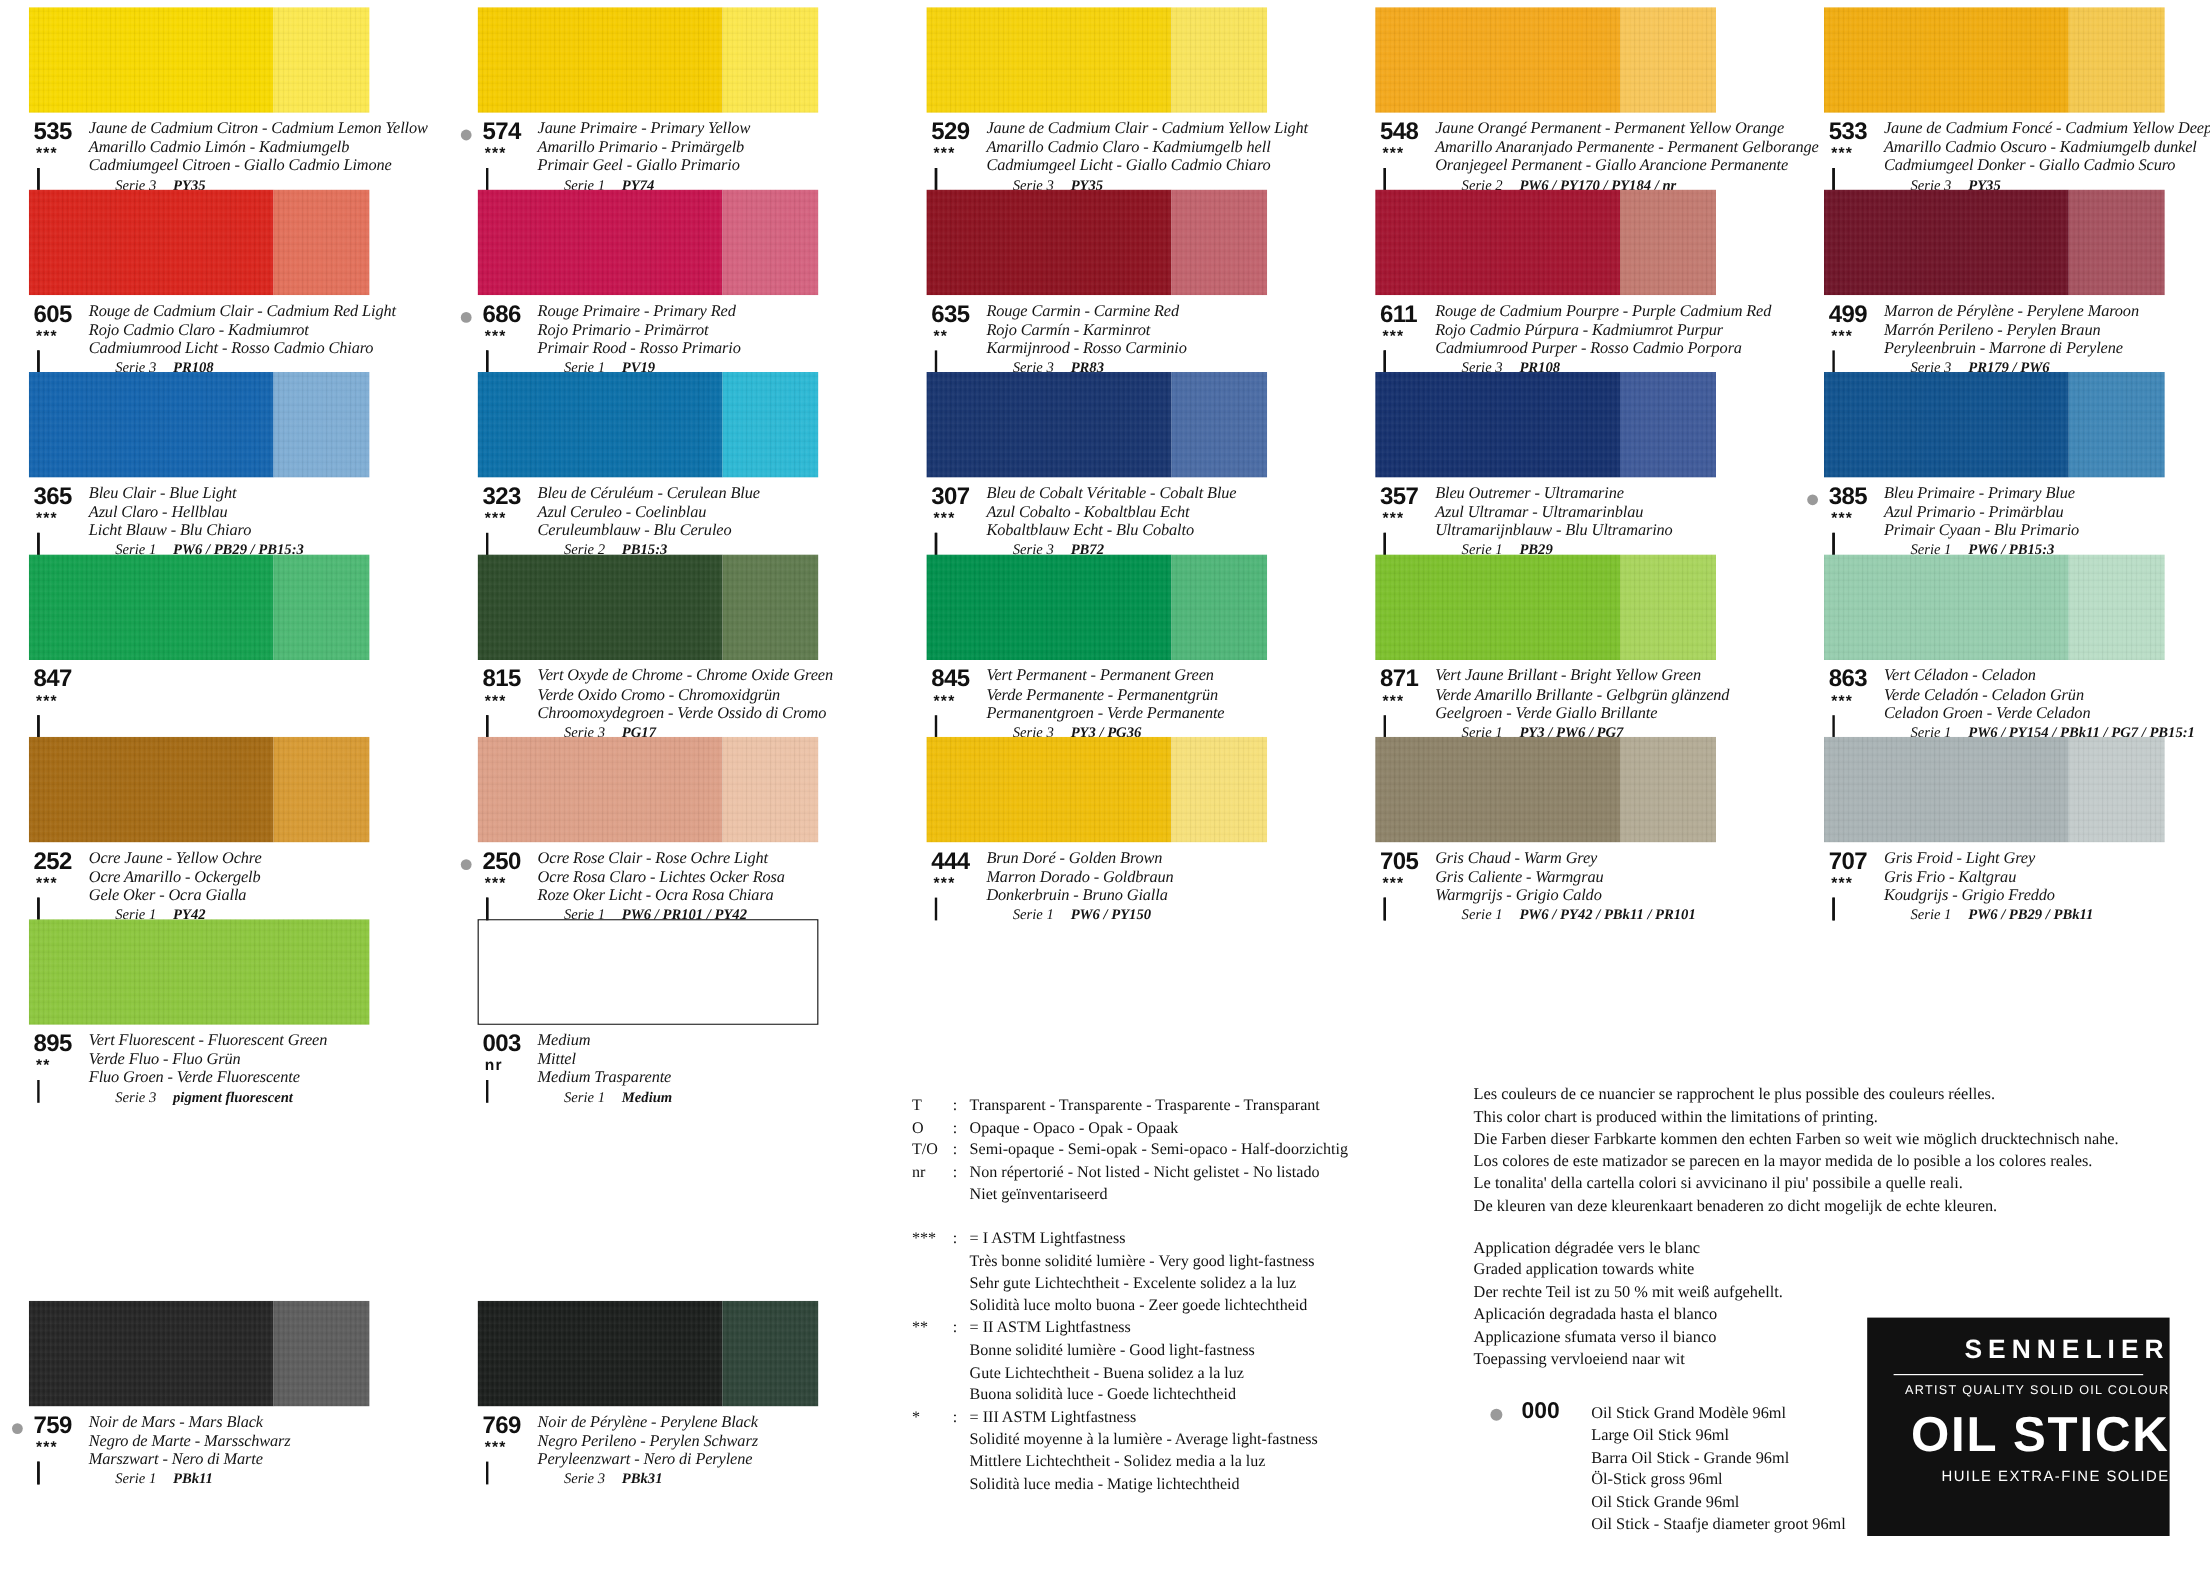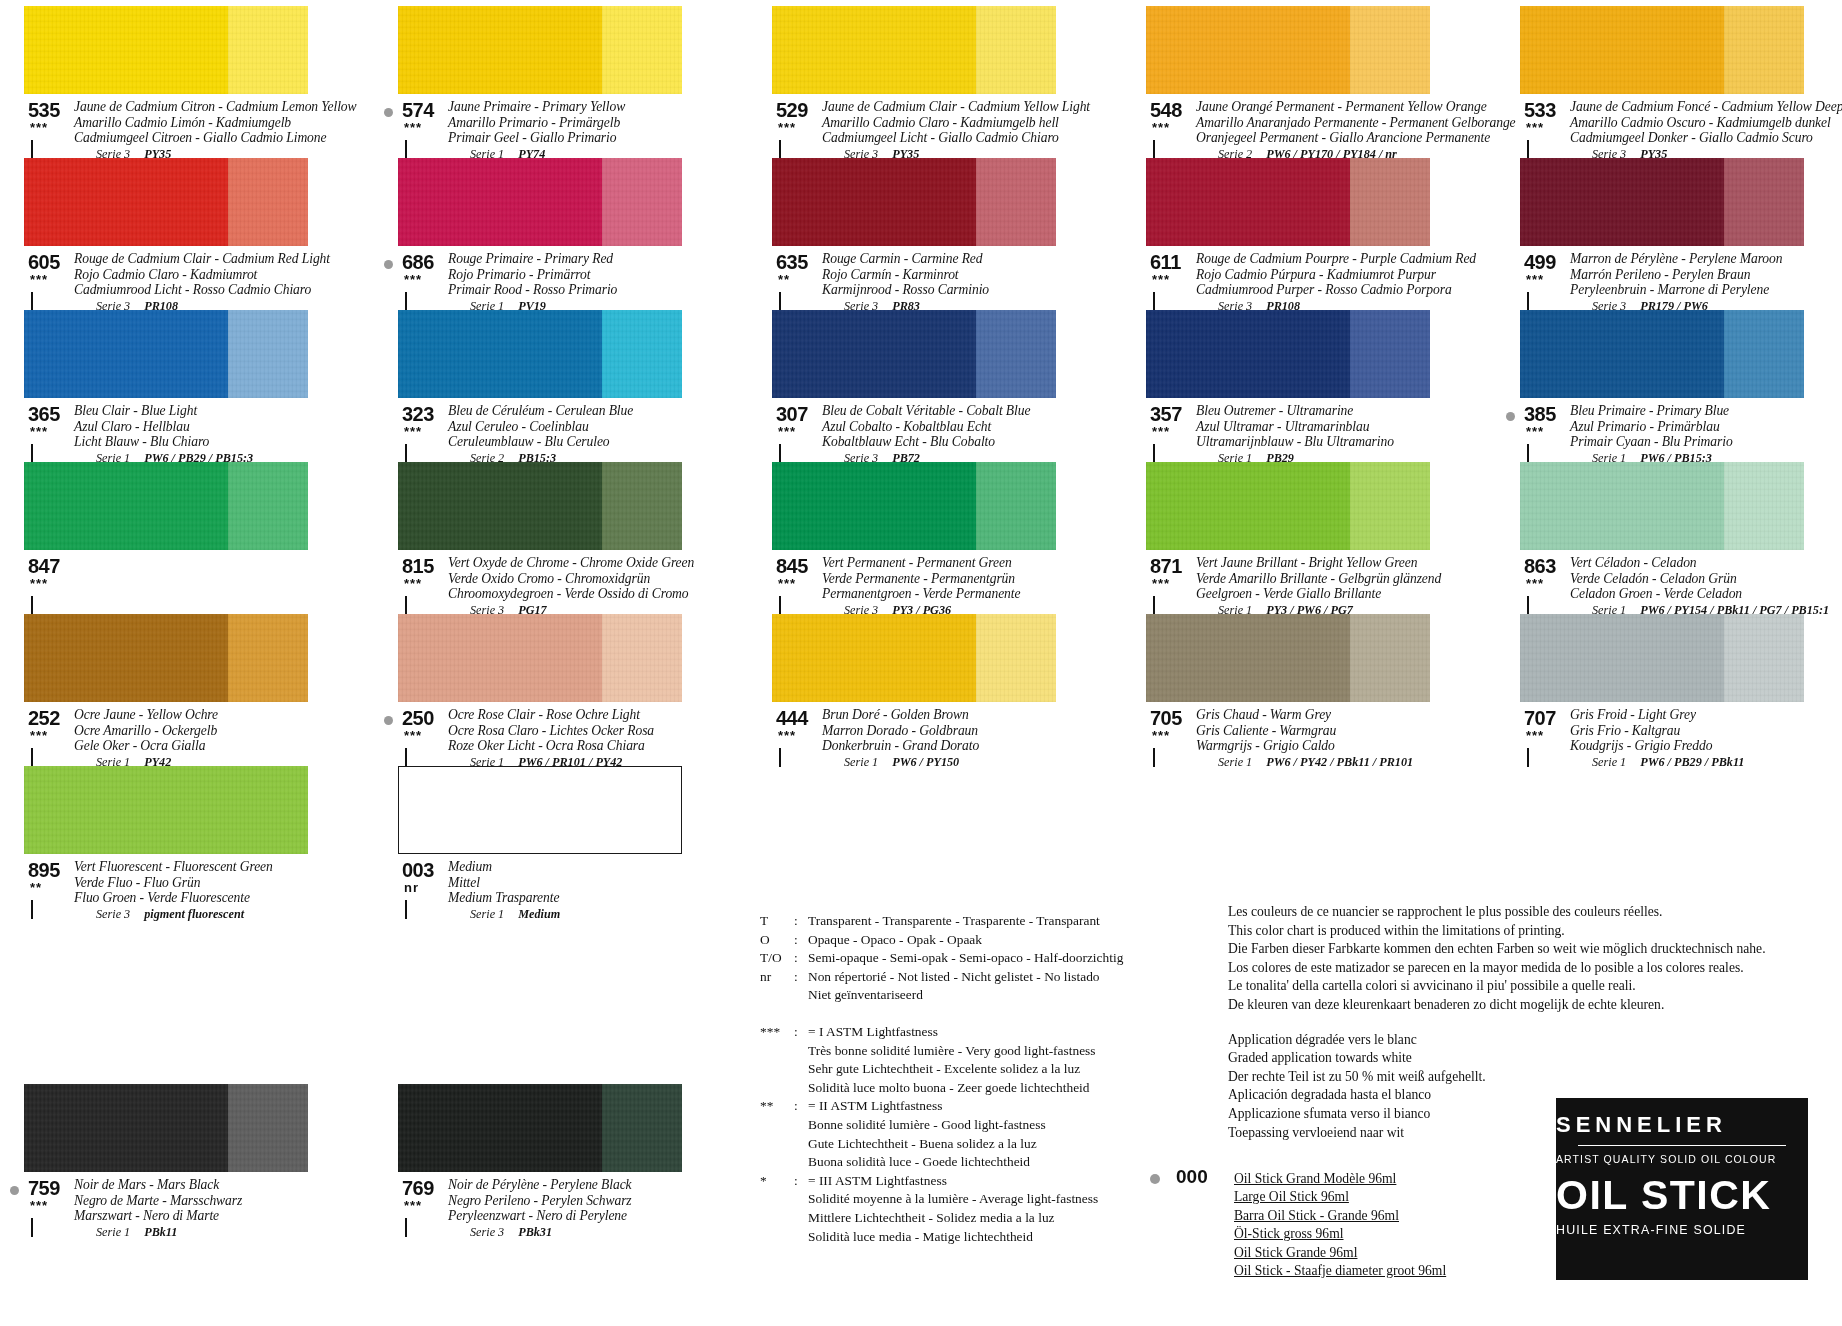--- a/index.html
+++ b/index.html
@@ -118,39 +118,38 @@
   .rtext .p { white-space: nowrap; }
   .rtext .gap { height: 16px; }
 
   
   .logo {
     position: absolute;
     left: 1556px; top: 1098px;
     width: 252px; height: 182px;
     background: #111;
     color: #fff;
-    text-align: left;
+    text-align: right;
     padding-top: 14px;
     font-family: "Liberation Sans", sans-serif;
   }
   .logo .brand { font-size: 22px; letter-spacing: 5px; font-weight:700; }
   .logo .rule { height:1px; background:#fff; margin: 7px 22px; }
   .logo .aq { font-size: 10.5px; letter-spacing: 1.1px; margin-bottom: 8px;}
   .logo .os { font-size: 41px; font-weight: 700; letter-spacing: 1.5px; line-height: 44px; }
   .logo .huile { font-size: 12.4px; letter-spacing: 1.2px; margin-top: 6px; }
 
   
   .oilstick {
     position: absolute;
-    left: 1176px; top: 1168px;
+    left: 1268px; top: 1168px;
     width: 330px;
     font-size: 13.6px;
     line-height: 18.4px;
     color: #111;
-    text-decoration: underline;
   }
   .oilstick .hdr { position: relative; }
   .oilstick .hdr .dot2 {
     position:absolute; left:-26px; top:6px;
     width:10px;height:10px;border-radius:50%;background:#9a9a9a;
   }
   .oilstick .hdr .num {
     font-family: "Liberation Sans", sans-serif;
     font-weight:700; font-size:19px;
     display:inline-block; width: 58px;
@@ -583,21 +582,21 @@
       <div class="tex"></div>
     </div>
     <div class="info">
 
       <span class="code">444</span>
       <span class="lf">***</span>
       <span class="opq half"><span class="sq"></span></span>
       <div class="names">
         <div class="ln">Brun Doré - Golden Brown</div>
         <div class="ln">Marron Dorado - Goldbraun</div>
-        <div class="ln">Donkerbruin - Grand Dorato</div>
+        <div class="ln">Donkerbruin - Bruno Gialla</div>
         <div class="serie">Serie 1<span class="pg">PW6 / PY150</span></div>
       </div>
     </div>
   </div>
       <div class="cell">
     <div class="swatch ">
       <div class="base" style="width:72%;background:#8d8268"></div>
       <div class="tint" style="background:#b3ab95"></div>
       <div class="tex"></div>
     </div>

